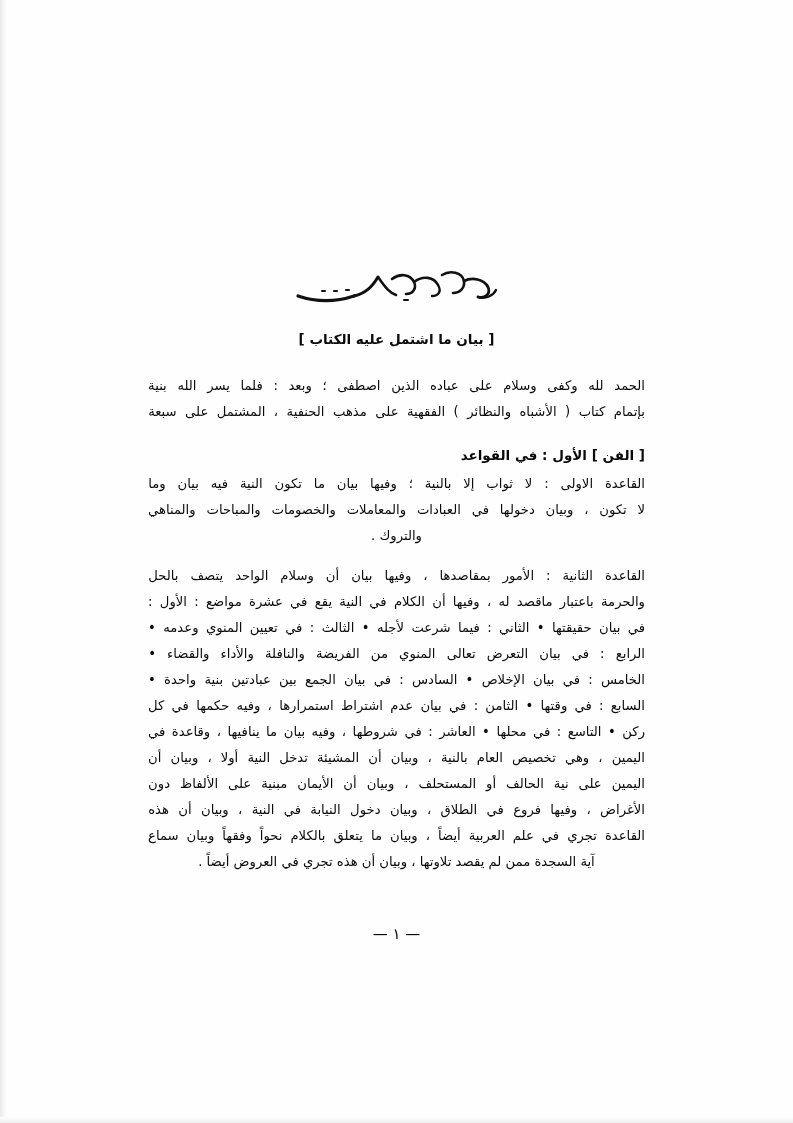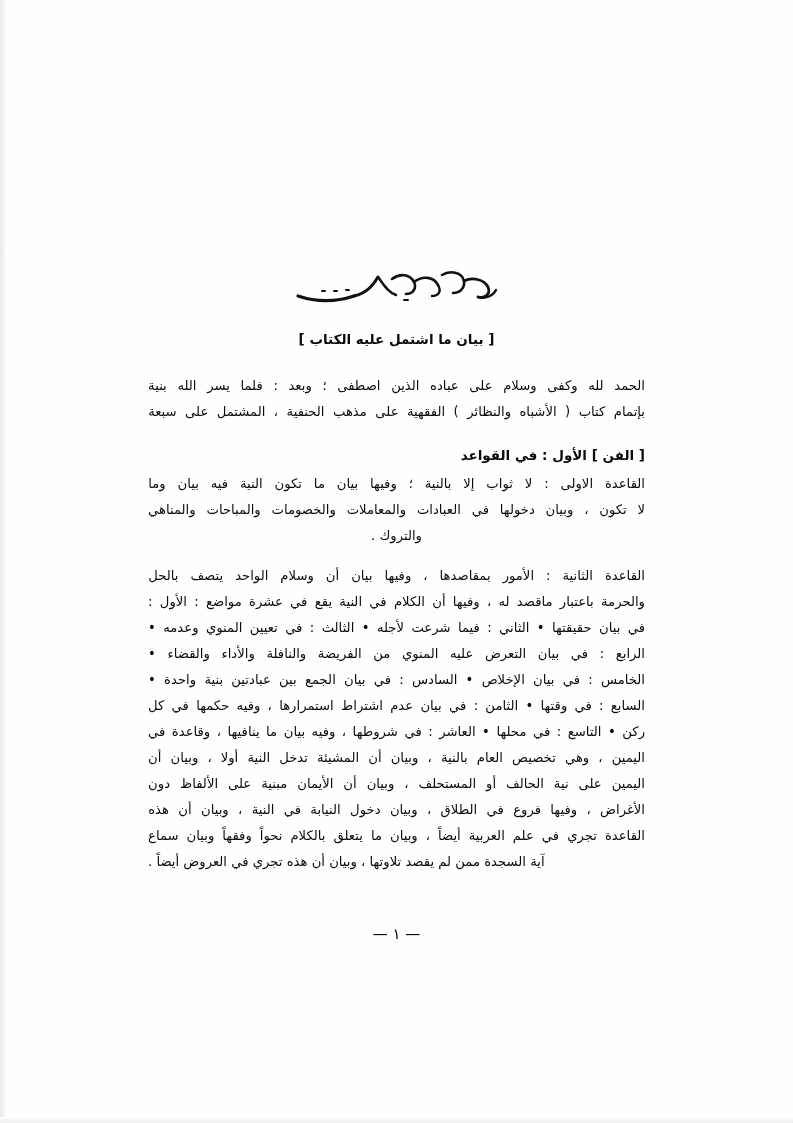--- a/index.html
+++ b/index.html
@@ -271,21 +271,21 @@
           <span>وعدمه</span>
           <span>•</span>
         </div>
       <div class="ln">
 
       <span>الرابع</span>
           <span>:</span>
           <span>في</span>
           <span>بيان</span>
           <span>التعرض</span>
-          <span>عليه</span>
+          <span>تعالى</span>
           <span>المنوي</span>
           <span>من</span>
           <span>الفريضة</span>
           <span>والنافلة</span>
           <span>والأداء</span>
           <span>والقضاء</span>
           <span>•</span>
         </div>
       <div class="ln">
 
@@ -414,21 +414,21 @@
           <span>،</span>
           <span>وبيان</span>
           <span>ما</span>
           <span>يتعلق</span>
           <span>بالكلام</span>
           <span>نحواً</span>
           <span>وفقهاً</span>
           <span>وبيان</span>
           <span>سماع</span>
         </div>
-      <div class="ln natural" style="text-align:left">
+      <div class="ln natural" style="text-align:center">
         <span>آية السجدة ممن لم يقصد تلاوتها ، وبيان أن هذه تجري في العروض أيضاً .</span>
       </div>
     </div>
 
   </div>
 
   <div class="page-number">— ١ —</div>
 </div>
 
 </body></html>

